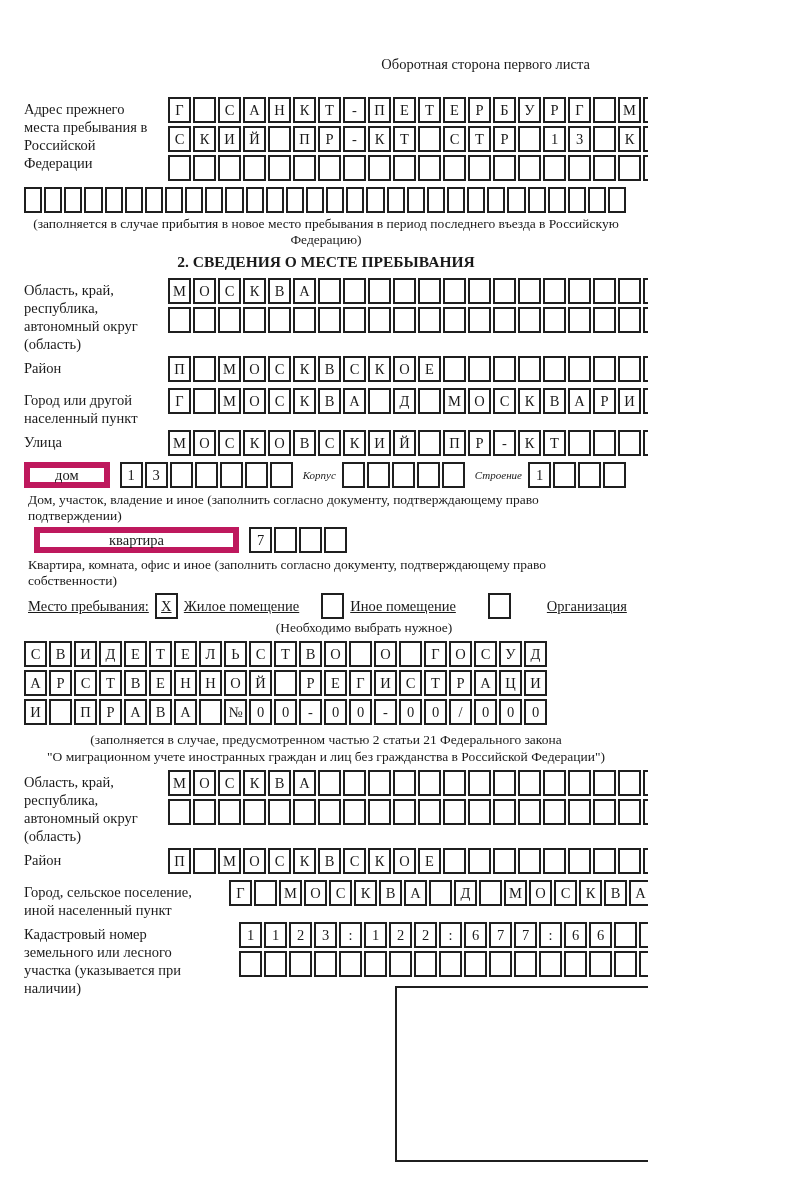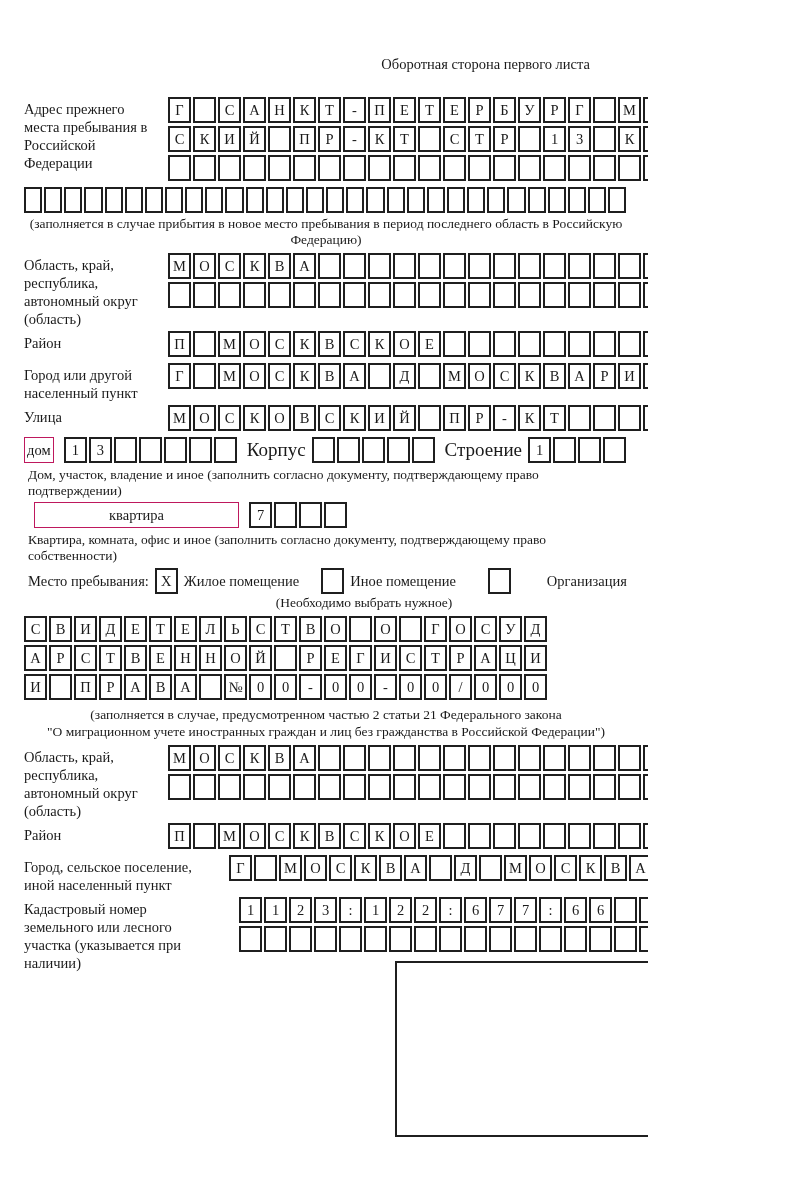--- a/index.html
+++ b/index.html
@@ -24,33 +24,33 @@
     border: 2px solid #1f1f1f; margin-right: 2px;
     align-items: center; justify-content: center;
     font-size: 14.5px; background: #fff;
   }
   .note-center { text-align: center; font-size: 13.5px; margin-bottom: 5px; }
   .note-left { font-size: 13.5px; margin: 1px 0 3px 4px; }
   .sec-title { text-align: center; font-weight: bold; font-size: 15.5px; margin: 2px 0 7px 0; }
 
   .inline-row { display: flex; align-items: flex-start; margin-bottom: 1px; }
   .fieldbox {
-    border: 1px solid #be185d; height: 26px;
+    border: 6px solid #be185d; height: 26px;
     display: flex; align-items: center; justify-content: center;
     font-size: 14.5px; background: #fff;
   }
   .dom-box { width: 172px; margin-right: 10px; }
   .kv-box { width: 205px; margin-left: 10px; margin-right: 10px; }
-  .inline-lbl { font-size: 19px; line-height: 26px; margin: 0 6px 0 8px; white-space: nowrap; }
+  .inline-lbl { font-size: 11px; line-height: 26px; margin: 0 6px 0 8px; white-space: nowrap; font-style: italic; }
   .checkbox {
     width: 23px; height: 26px; border: 2px solid #1f1f1f;
     display: inline-flex; align-items: center; justify-content: center;
     font-size: 14.5px; margin: 0 6px; background: #fff;
   }
-  .stay-row { display: flex; align-items: flex-end; margin: 4px 0 1px 4px; font-size: 14.5px; }
+  .stay-row { display: flex; align-items: flex-end; margin: 4px 0 1px 4px; font-size: 14.5px; text-decoration: underline; }
   .stay-lbl { line-height: 26px; white-space: nowrap; }
 
   .fact-note { text-align: center; font-size: 13.5px; line-height: 17px; margin-bottom: 5px; }
 
   .stamp-box { margin-left: 371px; margin-top: -14px; width: 378px; height: 176px; border: 2px solid #1f1f1f; background: #fff; }
   .stamp-caption { margin-left: 348px; width: 424px; text-align: center; font-size: 14.5px; line-height: 18px; margin-top: 5px; }
 </style>
 </head>
 <body>
 
@@ -166,22 +166,23 @@
       <span class="cell"></span>
       <span class="cell"></span>
       <span class="cell"></span>
       <span class="cell"></span>
       <span class="cell"></span>
       <span class="cell"></span>
       <span class="cell"></span>
       <span class="cell"></span>
       <span class="cell"></span>
     </div>
-  <div class="note-center">(заполняется в случае прибытия в новое место пребывания в период последнего область в Российскую Федерацию)</div>
-
+  <div class="note-center">(заполняется в случае прибытия в новое место пребывания в период последнего въезда в Российскую Федерацию)</div>
+
+  <div class="sec-title">2. СВЕДЕНИЯ О МЕСТЕ ПРЕБЫВАНИЯ</div>
 
   <div class="formrow">
     <div class="lbl">Область, край, республика, автономный округ (область)</div>
     <div class="cellcol">
       <div class="cellrow">
           <span class="cell">М</span>
           <span class="cell">О</span>
           <span class="cell">С</span>
           <span class="cell">К</span>
           <span class="cell">В</span>

